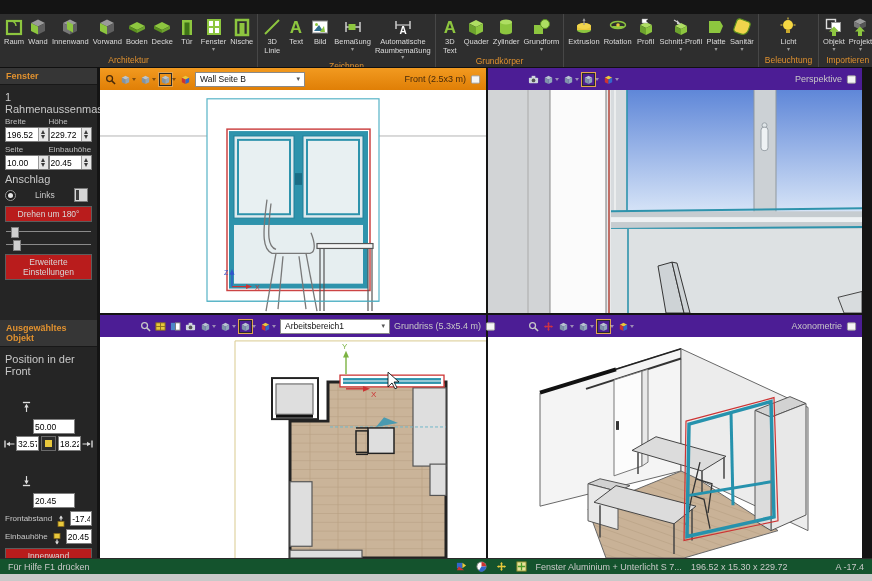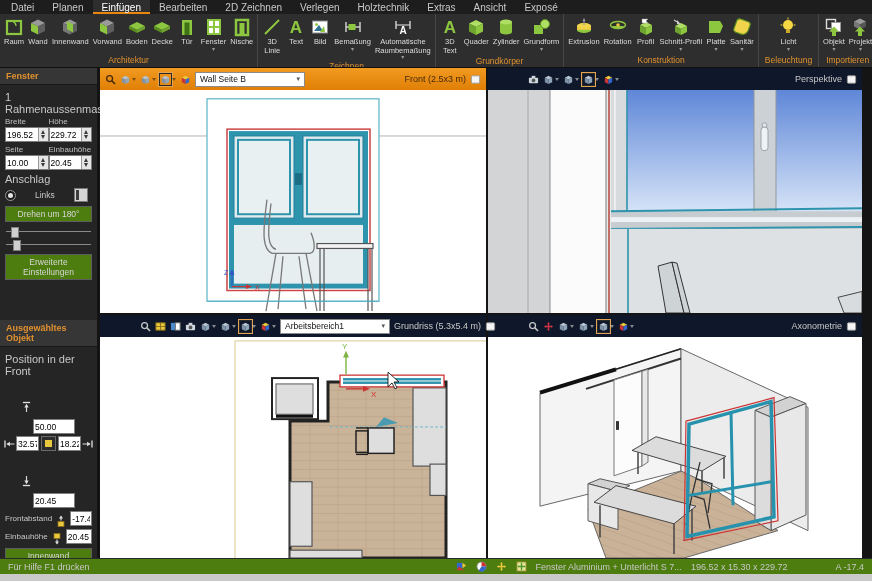--- a/index.html
+++ b/index.html
@@ -42,21 +42,21 @@
                 border-right:2.5px solid transparent;border-bottom:4px solid #3a3a3a;}
   .spin::after{content:"";position:absolute;bottom:2px;left:2px;border-left:2.5px solid transparent;
                border-right:2.5px solid transparent;border-top:4px solid #3a3a3a;}
   .radrow{display:flex;align-items:center;gap:19px;margin:3px 0;}
   .rdot{width:9px;height:9px;border-radius:50%;border:1px solid #9a9a9a;background:#1c1c1c;position:relative;flex:0 0 auto;}
   .rdot.sel::after{content:"";position:absolute;inset:2px;border-radius:50%;background:#e6e6e6;}
   .radlab{font-size:8.5px;}
   .hinge{width:12px;height:12px;border:1px solid #7a7a7a;background:#d6d6d6;position:relative;flex:0 0 auto;}
   .hinge.left::after{content:"";position:absolute;left:1px;top:1px;bottom:1px;width:3px;background:#3c3c3c;}
   .hinge.right::after{content:"";position:absolute;right:1px;top:1px;bottom:1px;width:3px;background:#3c3c3c;}
-  .sbtn{display:block;width:100%;background:#4d7c0f;border:1px solid #5d5d5d;color:#d8d8d8;
+  .sbtn{display:block;width:100%;background:#b91c1c;border:1px solid #5d5d5d;color:#d8d8d8;
         font-size:8.5px;padding:2px 0;text-align:center;margin:4px 0;font-family:"Liberation Sans",sans-serif;box-sizing:border-box;}
   .slider{height:11px;position:relative;margin:2px 0;}
   .slider .track{position:absolute;left:1px;right:1px;top:5px;height:1px;background:#8a8a8a;}
   .slider .handle{position:absolute;top:1px;width:6px;height:9px;background:#cfcfcf;border:1px solid #808080;}
   #objpanel{position:absolute;top:252px;left:0;right:0;}
   .crossrow{display:flex;align-items:center;justify-content:center;gap:2px;margin:2px 0;}
   .aric{width:9px;height:12px;display:block;flex:0 0 auto;}
   .aric svg{width:100%;height:100%;display:block;}
   .rot180{transform:rotate(180deg);} .rotl{transform:rotate(-90deg);} .rotr{transform:rotate(90deg);}
   .ybtn{width:13px;height:13px;background:#2c2c2c;border:1px solid #6a6a6a;display:flex;
@@ -66,59 +66,47 @@
   .ofrow{display:flex;align-items:center;gap:3px;margin:3px 0;}
   .oflab{font-size:8px;flex:1;white-space:nowrap;}
   .ofic{width:12px;height:12px;flex:0 0 auto;} .ofic svg{width:100%;height:100%;}
   .btn2{display:flex;gap:0;flex-direction:column;}
   
   #viewquad{position:absolute;left:100px;top:0;width:762px;height:490px;display:grid;
             grid-template-columns:386px 374px;grid-template-rows:245px 243px;gap:2px;}
   .viewport{display:flex;flex-direction:column;background:#fff;min-width:0;min-height:0;}
   .vhead{height:22px;flex:0 0 auto;display:flex;align-items:center;gap:4px;padding:0 5px;font-size:9px;}
   .vhead.orange{background:linear-gradient(#f29a20,#e07f06);color:#46290a;}
-  .vhead.dark{background:#0f172a;color:#c8c8c8;padding-left:40px;}
+  .vhead.dark{background:#4c1d95;color:#c8c8c8;padding-left:40px;}
   .vico{width:11px;height:11px;display:block;position:relative;flex:0 0 auto;}
   .vico svg{width:100%;height:100%;display:block;}
   .vico.dd{margin-right:5px;}
   .vico.dd::after{content:"";position:absolute;right:-5px;top:4px;border-left:2.5px solid transparent;
                   border-right:2.5px solid transparent;border-top:3px solid currentColor;opacity:.65;}
   .vico.on{box-shadow:0 0 0 1px #2a2a2a,0 0 0 2px #e2a452;}
   .vsel{background:#fff;border:1px solid #8a8a8a;color:#111;font-size:8.5px;height:13px;display:flex;
         align-items:center;padding:0 4px;min-width:100px;justify-content:space-between;gap:4px;}
   .selarr{font-size:7px;color:#555;}
   .vtitle{margin-left:auto;font-size:9px;white-space:nowrap;}
   .vcontent{flex:1;position:relative;overflow:hidden;min-height:0;}
   svg.scene{width:100%;height:100%;display:block;}
   
-  #statusbar{position:absolute;top:558px;left:0;width:872px;height:16px;background:#4d7c0f;
+  #statusbar{position:absolute;top:558px;left:0;width:872px;height:16px;background:#14532d;
              border-top:1px solid #2a2a2a;display:flex;align-items:center;font-size:9px;color:#c9c9c9;
              padding:0 8px;box-sizing:border-box;gap:9px;text-align:center;}
   .sico{width:11px;height:11px;display:block;flex:0 0 auto;}
   .sico svg{width:100%;height:100%;display:block;}
   .sspacer{flex:1;}
   #bottomstrip{position:absolute;top:574px;left:0;width:872px;height:7px;background:#c9c9c9;}
 </style>
 </head>
 <body>
 
 <div id="app">
 
-  <div id="menubar">
-    <span class="mitem">Datei</span>
-    <span class="mitem">Planen</span>
-    <span class="mitem active">Einfügen</span>
-    <span class="mitem">Bearbeiten</span>
-    <span class="mitem">2D Zeichnen</span>
-    <span class="mitem">Verlegen</span>
-    <span class="mitem">Holztechnik</span>
-    <span class="mitem">Extras</span>
-    <span class="mitem">Ansicht</span>
-    <span class="mitem">Exposé</span>
-  </div>
 
   <div id="ribbon">
     <div class="rgroup">
       <div class="ritems">
         <div class="ritem">
             <span class="ric">
               <svg viewBox="0 0 20 20">
                 <rect x="3" y="4" width="14" height="13" fill="none" stroke="#8dc63f" stroke-width="2.2"></rect>
                 <path d="M7 4 A5 5 0 0 1 12 9" fill="none" stroke="#8dc63f" stroke-width="1.4"></path>
               </svg>
@@ -366,21 +354,20 @@
         <div class="ritem">
             <span class="ric">
               <svg viewBox="0 0 20 20">
                 <path d="M6 3 h8 a3 3 0 0 1 3 3 v5 a6 6 0 0 1 -6 6 h-5 a3 3 0 0 1 -3 -3 v-8 a3 3 0 0 1 3 -3 z" fill="#f0d44c" stroke="#5a8f1f" stroke-width="1.2" transform="rotate(20 10 10)"></path>
               </svg>
             </span>
             <span class="rlabel">Sanitär</span>
             <span class="rdd">▾</span>
           </div>
       </div>
-      <div class="rgl">Konstruktion</div>
     </div>
     <div class="rgroup">
       <div class="ritems">
         <div class="ritem">
             <span class="ric">
               <svg viewBox="0 0 20 20">
                 <circle cx="10" cy="8" r="5" fill="#f5d742"></circle>
                 <rect x="8" y="12.5" width="4" height="3.5" fill="#c9a82c"></rect>
                 <line x1="10" y1="0.5" x2="10" y2="2.5" stroke="#f5d742"></line>
                 <line x1="2.5" y1="8" x2="4.5" y2="8" stroke="#f5d742"></line>

